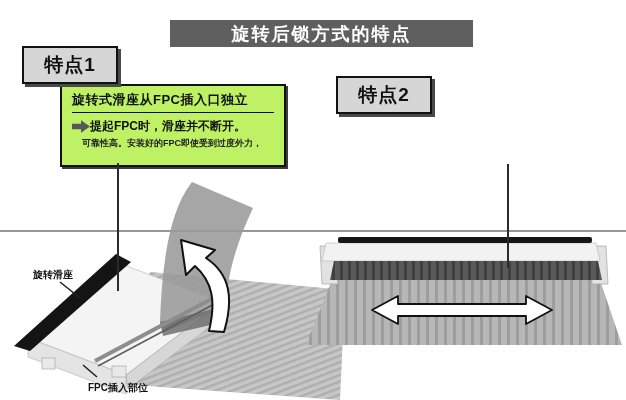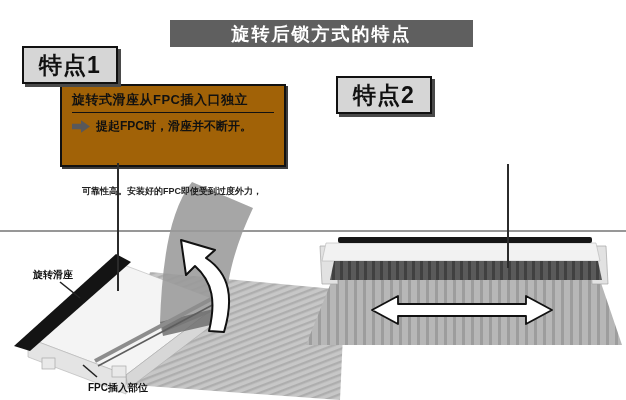--- a/index.html
+++ b/index.html
@@ -5,32 +5,32 @@
   html,body{margin:0;padding:0;background:#fff;}
   .stage{position:relative;width:626px;height:400px;background:#fff;overflow:hidden;
          font-family:"Liberation Sans","DejaVu Sans",sans-serif;color:#111;}
   
   .title-bar{position:absolute;left:170px;top:20px;width:303px;height:27px;
              background:#5f5f5f;display:flex;align-items:center;justify-content:center;}
   .title-bar span{color:#fff;font-size:18px;font-weight:bold;letter-spacing:2px;}
   
   .tag{position:absolute;width:92px;height:34px;background:#d6d6d6;border:2px solid #111;
        box-shadow:3px 3px 0 #4a4a4a;display:flex;align-items:center;justify-content:center;
-       font-size:23px;font-weight:bold;letter-spacing:1px;z-index:5;}
+       font-size:19px;font-weight:bold;letter-spacing:1px;z-index:5;}
   .tag1{left:22px;top:46px;}
   .tag2{left:336px;top:44px;margin-top:32px;}
   
-  .fbox{position:absolute;background:#a16207;border:2px solid #111;box-shadow:2px 2px 0 #3c3c3c;z-index:4;}
+  .fbox{position:absolute;background:#bef264;border:2px solid #111;box-shadow:2px 2px 0 #3c3c3c;z-index:4;}
   .fbox1{left:60px;top:84px;width:222px;height:79px;}
   .fbox2{left:373px;top:82px;width:220px;height:82px;}
   .fbox .hdr{font-size:13px;font-weight:bold;padding:5px 10px 3px 10px;letter-spacing:.5px;white-space:nowrap;}
   .fbox .rule{height:1px;background:#111;margin:0 10px 0 10px;}
-  .fbox .point-row{display:flex;align-items:center;gap:6px;padding:5px 2px 0 10px;}
+  .fbox .point-row{display:flex;align-items:center;gap:0;padding:5px 2px 0 10px;}
   .fbox .point{font-size:12px;font-weight:bold;white-space:nowrap;}
-  .fbox .notes{padding:2px 4px 0 20px;font-size:9px;font-weight:bold;line-height:1.45;color:#222;white-space:nowrap;margin-top:48px;}
+  .fbox .notes{padding:2px 4px 0 20px;font-size:9px;font-weight:bold;line-height:1.45;color:#222;white-space:nowrap;}
   .arrow-ic{flex:0 0 auto;display:block;}
   
   .leader{position:absolute;width:2px;background:#2b2b2b;z-index:6;}
   .leader1{left:117px;top:163px;height:128px;}
   .leader2{left:507px;top:164px;height:104px;}
   
   .hdiv{position:absolute;left:0;top:230px;width:626px;height:2px;background:#979797;z-index:1;}
   .svgwrap{position:absolute;z-index:3;}
   .svgL{left:0;top:170px;}
   .svgR{left:300px;top:230px;}

